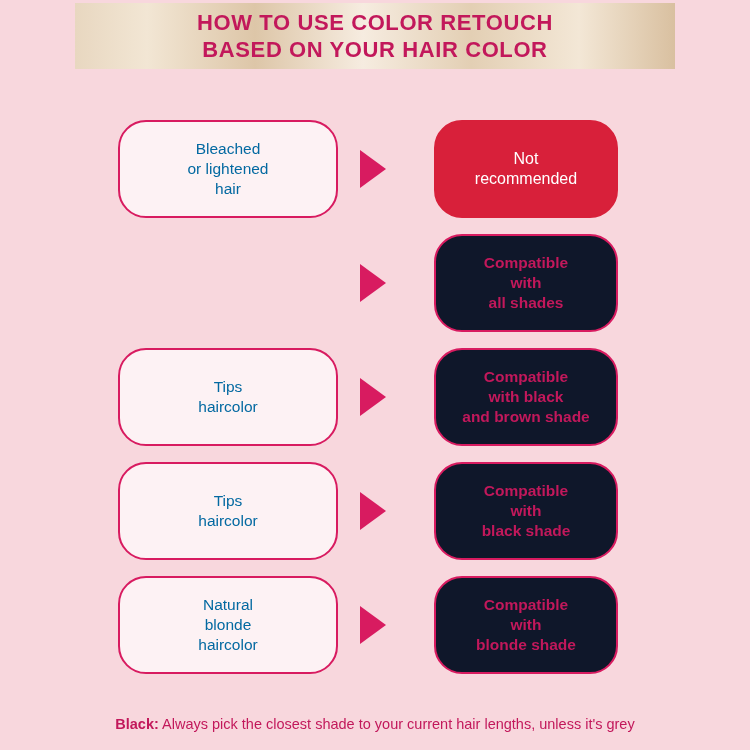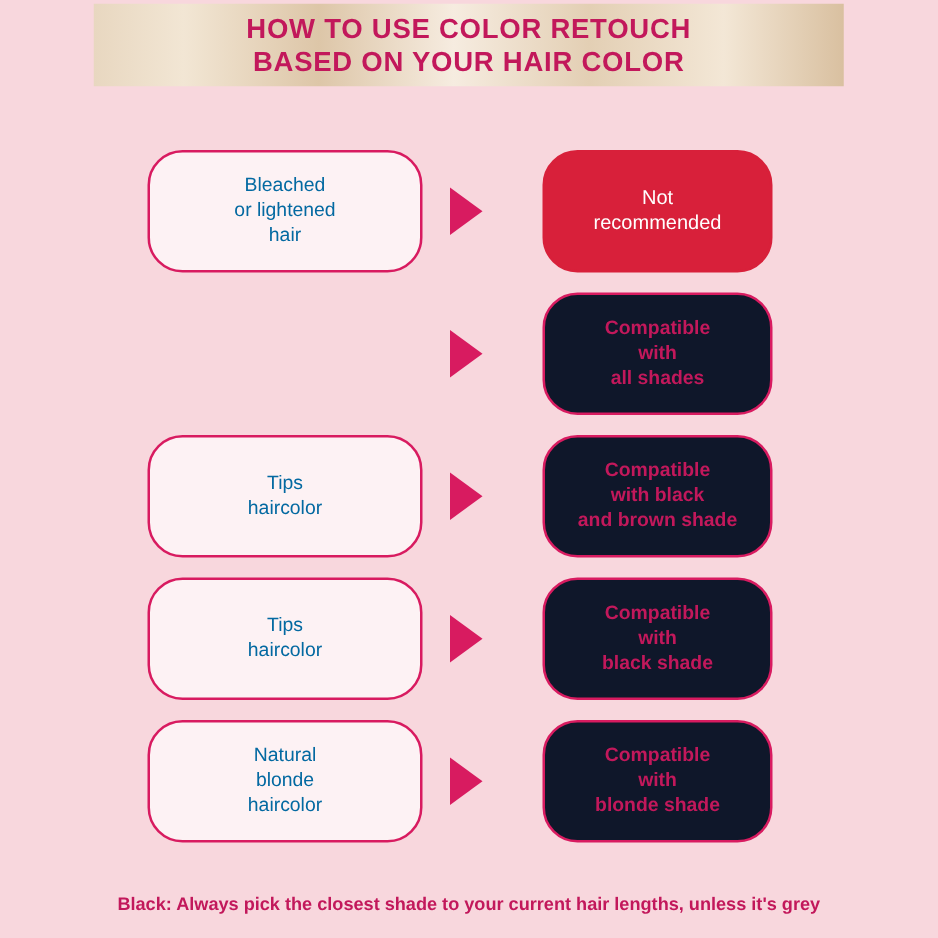--- a/index.html
+++ b/index.html
@@ -119,21 +119,21 @@
     right: 0;
     bottom: 18px;
     text-align: center;
     color: #c2185b;
     font-size: 14.5px;
   }
   .tips .tips-label {
     font-weight: bold;
   }
   .tips .tips-text {
-    font-weight: bold;
+    font-weight: normal;
   }
 </style>
 </head>
 <body>
 
 <div class="page">
 
   <div class="banner">
     <div class="banner-title">HOW TO USE COLOR RETOUCH
 BASED ON YOUR HAIR COLOR</div>

